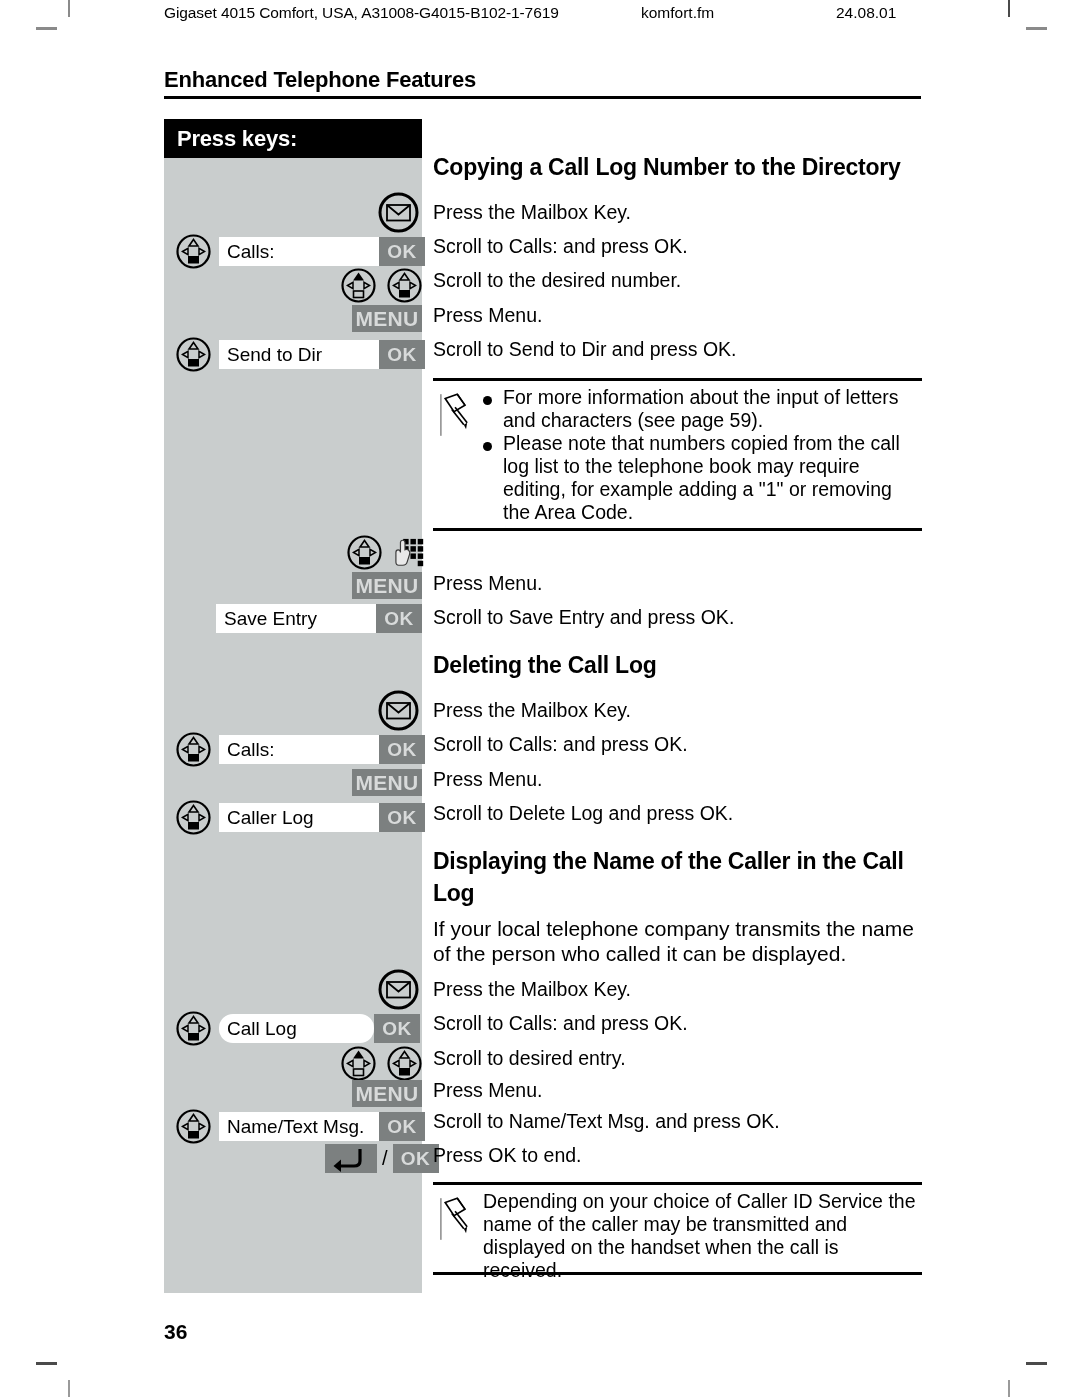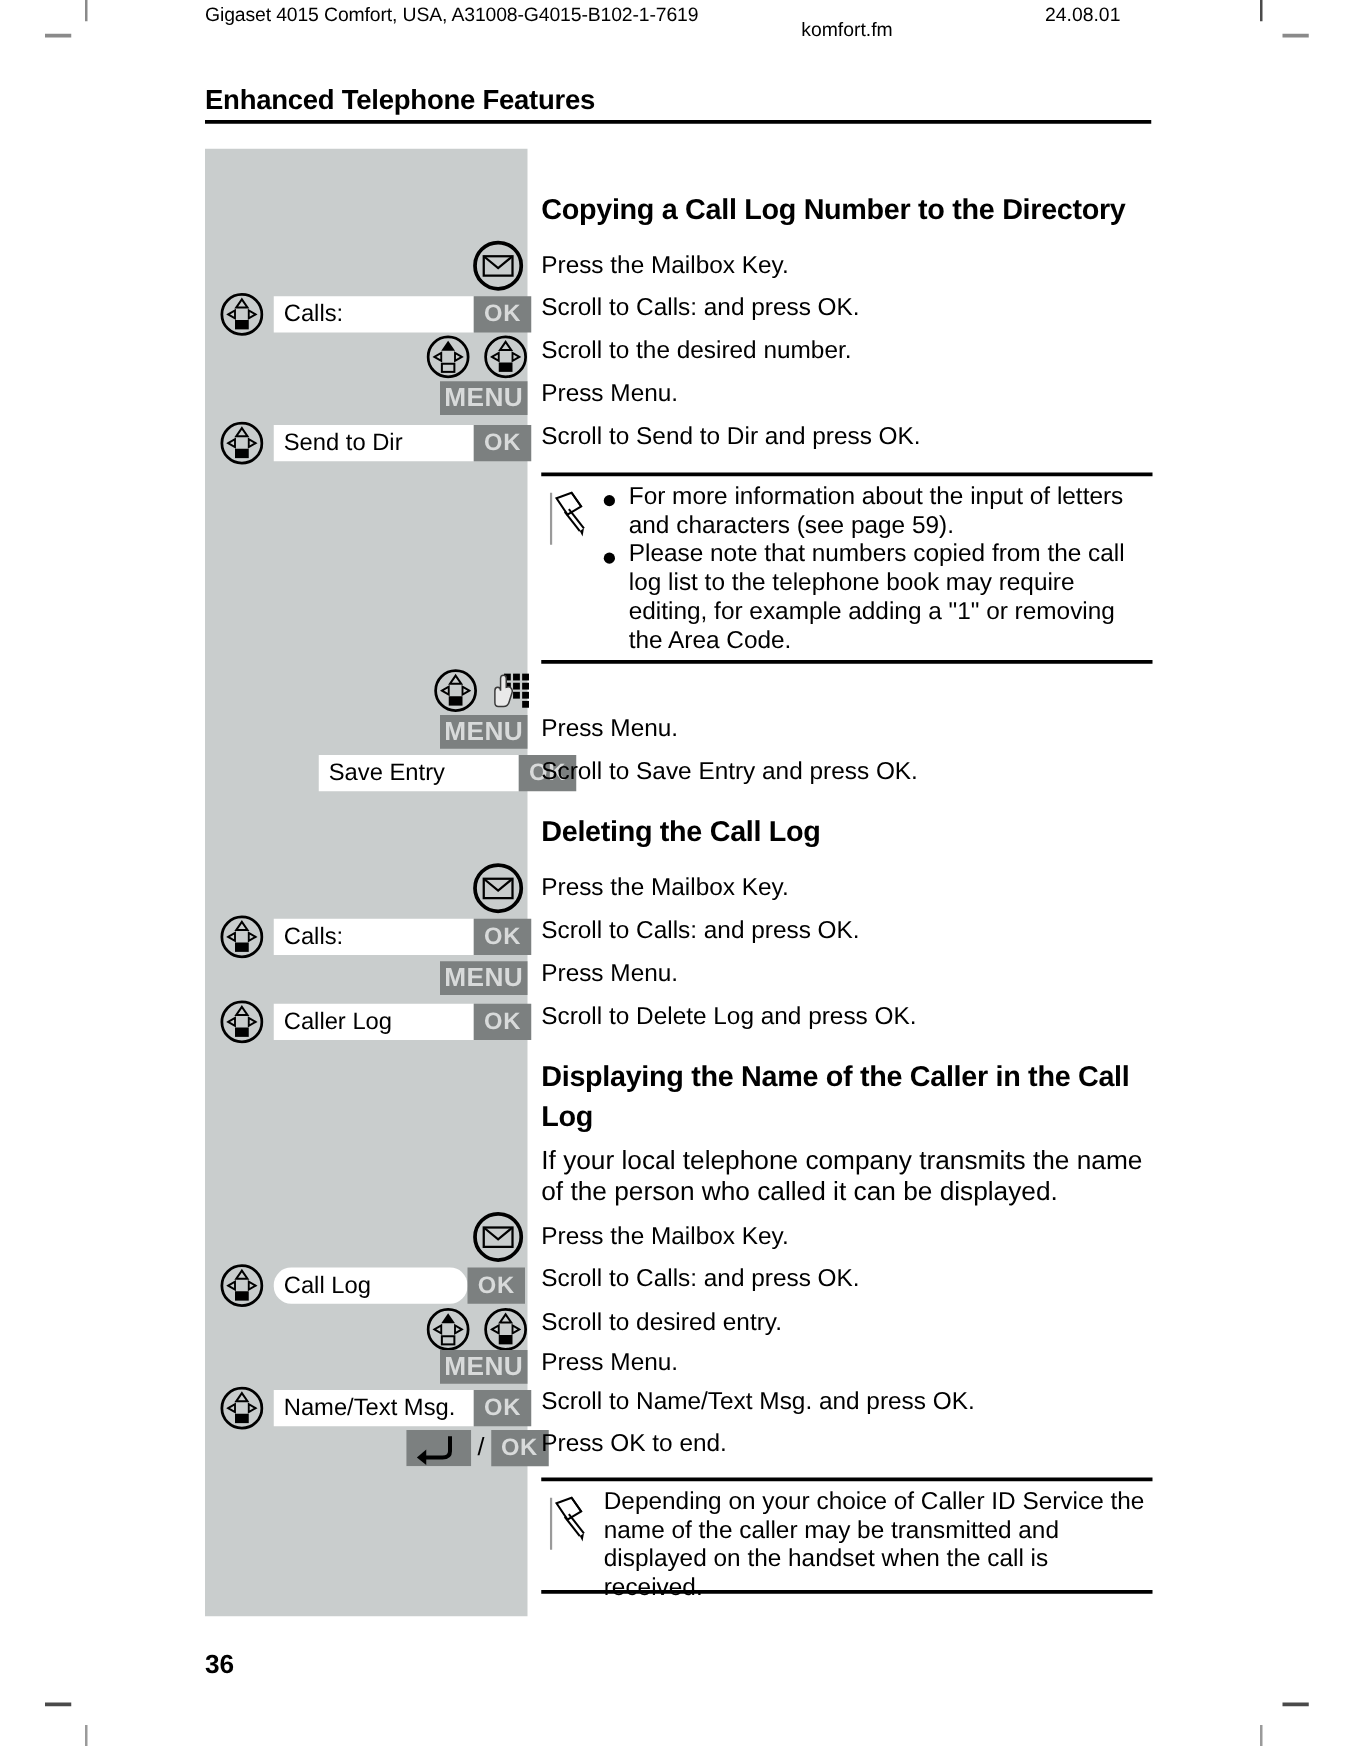--- a/index.html
+++ b/index.html
@@ -18,21 +18,21 @@
   .cm-tr-v { left: 1008px;top: 0;     width: 2px;  height: 17px; background:#4a4a4a;}
   .cm-tr-h { left: 1026px;top: 27px;  width: 21px; height: 3px;  }
   .cm-bl-h { left: 36px;  top: 1362px;width: 21px; height: 3px;  background:#4a4a4a;}
   .cm-bl-v { left: 68px;  top: 1380px;width: 2px;  height: 17px; background:#9a9a9a;}
   .cm-br-h { left: 1026px;top: 1362px;width: 21px; height: 3px;  background:#4a4a4a;}
   .cm-br-v { left: 1008px;top: 1380px;width: 2px;  height: 17px; background:#9a9a9a;}
 
   
   .runhead { position: absolute; top: 4px; left: 0; width: 1080px; height: 22px; }
   .runhead .doc  { position:absolute; left:164px; top:0; font-size:15.5px; color:#000; letter-spacing:-0.1px;}
-  .runhead .file { position:absolute; left:641px; top:0; font-size:15.5px; color:#000;margin-top:12px;}
+  .runhead .file { position:absolute; left:641px; top:0; font-size:15.5px; color:#000;}
   .runhead .date { position:absolute; left:836px; top:0; font-size:15.5px; color:#000;}
 
   
   .chapter-title {
     position: absolute; left: 164px; top: 67px; width: 756px;
     font-size: 22px; font-weight: bold; color: #000;
     letter-spacing: -0.2px;
   }
   .chapter-rule {
     position: absolute; left: 164px; top: 96px; width: 757px; height: 2.5px; background: #000;
@@ -59,21 +59,20 @@
   .back-ico { width: 52px; height: 29px; display:block; }
 
   .row { position: absolute; display: flex; align-items: center; }
 
   .lcd {
     height: 29px; background: #ffffff;
     display: flex; align-items: center;
     padding-left: 8px;
     font-size: 19px; color: #000;
     border: 0;
-    margin-left: 39px;
   }
   .okbtn {
     width: 46px; height: 29px; background: #7c8080;
     color: #d8dada; font-size: 19px; font-weight: bold;
     display: flex; align-items: center; justify-content: center;
     letter-spacing: 0.5px;
   }
   .menubtn {
     width: 70px; height: 27px; background: #7c8080;
     color: #d8dada; font-size: 21px; font-weight: bold;
@@ -122,20 +121,23 @@
   <div class="runhead">
     <div class="doc">Gigaset 4015 Comfort, USA, A31008-G4015-B102-1-7619</div>
     <div class="file">komfort.fm</div>
     <div class="date">24.08.01</div>
   </div>
 
   <div class="chapter-title">Enhanced Telephone Features</div>
   <div class="chapter-rule"></div>
 
   <div class="keys-col"></div>
+  <div class="keys-head">
+    <span>Press keys:</span>
+  </div>
 
   <svg width="0" height="0" style="position:absolute" aria-hidden="true">
     <defs>
 
       <g id="navdown">
         <circle cx="17.5" cy="17.5" r="16" fill="none" stroke="#000" stroke-width="2.2"></circle>
         <path d="M17.5 5.5 L22 12 L13 12 Z" fill="none" stroke="#000" stroke-width="1.6"></path>
         <path d="M6.5 17.5 L12 14.3 L12 20.7 Z" fill="none" stroke="#000" stroke-width="1.5"></path>
         <path d="M28.5 17.5 L23 14.3 L23 20.7 Z" fill="none" stroke="#000" stroke-width="1.5"></path>
         <rect x="12" y="22" width="11" height="7.5" fill="#000"></rect>

